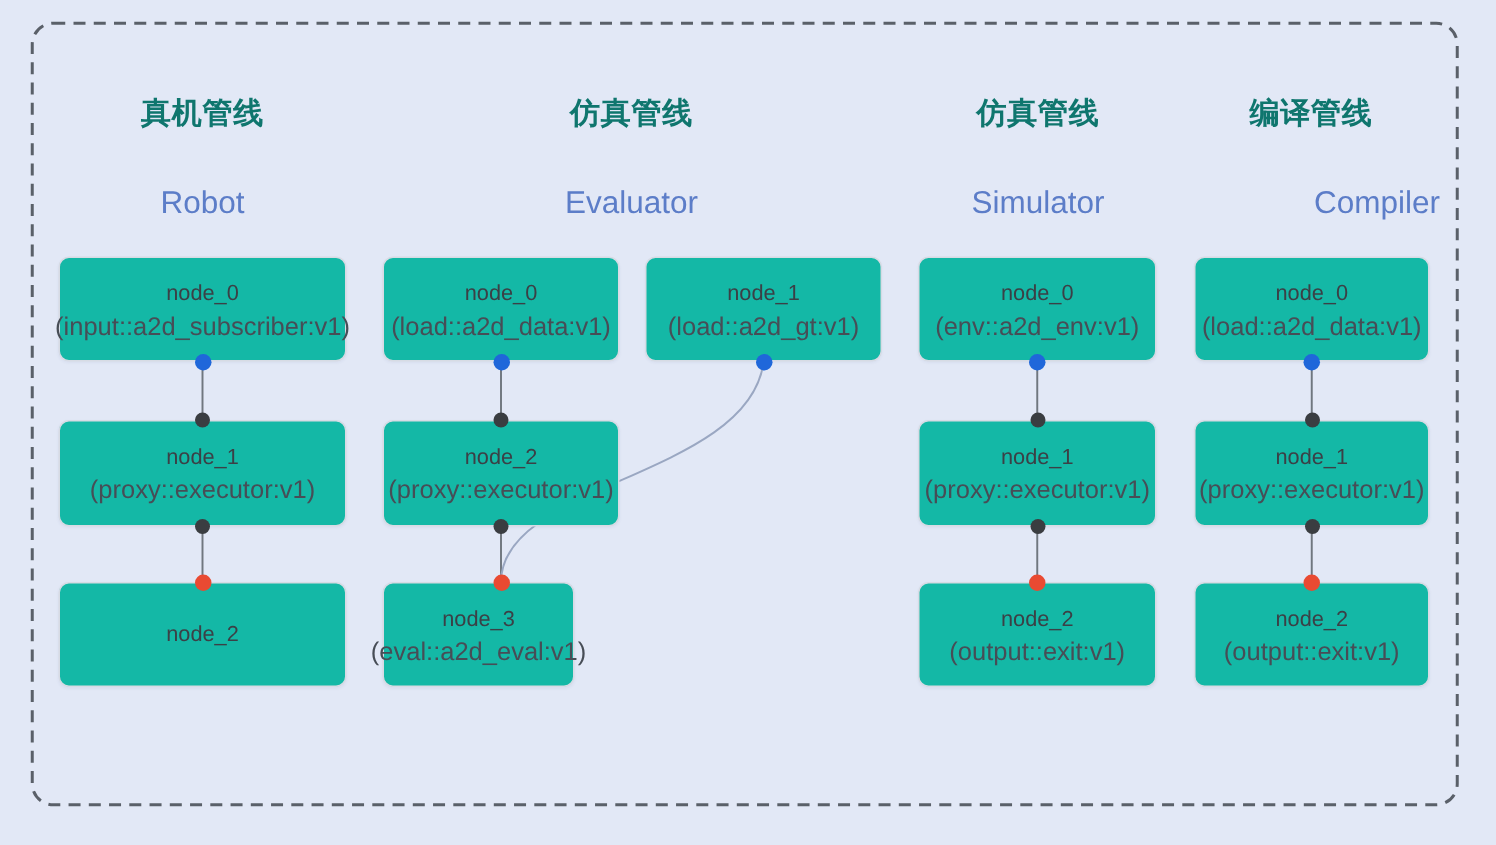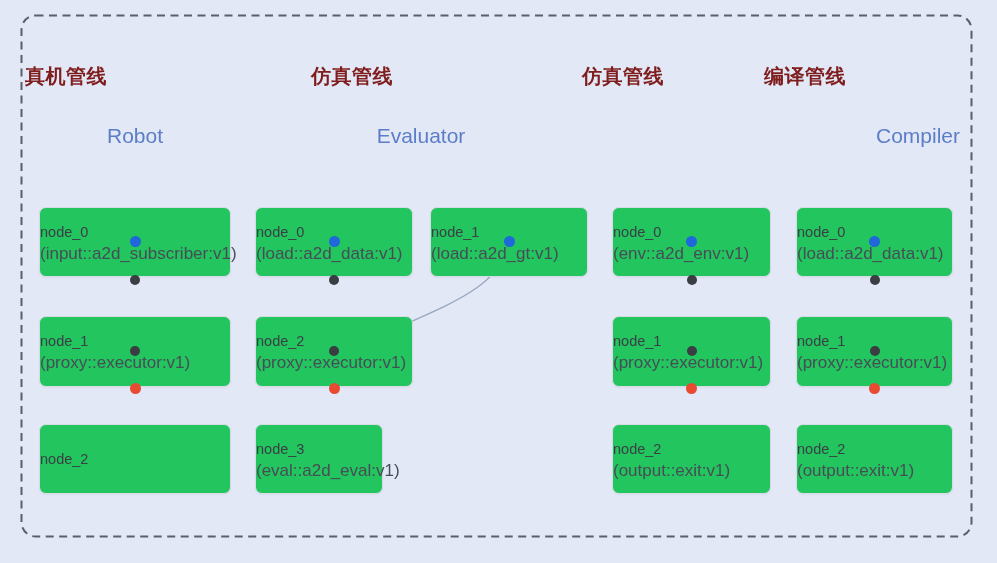--- a/index.html
+++ b/index.html
@@ -6,39 +6,38 @@
   body{
     width:997px;height:563px;
     background:#e2e8f6;
     font-family:"Liberation Sans","DejaVu Sans",sans-serif;
     overflow:hidden;
     position:relative;
   }
   .canvas{position:absolute;left:0;top:0;width:997px;height:563px;}
   .layer{position:absolute;left:0;top:0;pointer-events:none;}
   .hdr-zh{
-    position:absolute;width:220px;
-    font-size:20px;font-weight:700;color:#7f1d1d;
+    position:absolute;width:220px;text-align:center;
+    font-size:20px;font-weight:700;color:#0f766e;
     line-height:24px;letter-spacing:0.5px;
   }
   .hdr-en{
     position:absolute;width:220px;text-align:center;
     font-size:21px;font-weight:400;color:#5c7dc8;
     line-height:24px;
   }
   .node{
     position:absolute;
-    background:#22c55e;
+    background:#14b8a6;
     border:1px solid #d7dbe4;
     border-radius:7px;
     box-shadow:0 1px 2px rgba(40,60,110,0.05);
-    display:flex;flex-direction:column;align-items:flex-start;justify-content:center;
+    display:flex;flex-direction:column;align-items:center;justify-content:center;
     box-sizing:border-box;
     gap:1px;
-    margin-top:36px;
   }
   .nname{font-size:14.5px;color:#3b4046;line-height:21px;white-space:nowrap;}
   .ntype{font-size:17px;color:#474d56;line-height:19px;white-space:nowrap;}
   .dot{position:absolute;border-radius:50%;}
   .dot.out{width:11px;height:11px;background:#1f67da;}
   .dot.in{width:10px;height:10px;background:#3a3d41;}
   .dot.fin{width:11px;height:11px;background:#e94a32;}
 </style>
 </head>
 <body>
@@ -62,20 +61,21 @@
     <path d="M874.5 351 V388" stroke="#70777f" stroke-width="1.3" fill="none"></path>
   </svg>
 
   <div class="hdr-zh" style="left:25px;top:64px">真机管线</div>
   <div class="hdr-zh" style="left:311px;top:64px">仿真管线</div>
   <div class="hdr-zh" style="left:582px;top:64px">仿真管线</div>
   <div class="hdr-zh" style="left:764px;top:64px">编译管线</div>
 
   <div class="hdr-en" style="left:25px;top:124px">Robot</div>
   <div class="hdr-en" style="left:311px;top:124px">Evaluator</div>
+  <div class="hdr-en" style="left:582px;top:124px">Simulator</div>
   <div class="hdr-en" style="left:808px;top:124px">Compiler</div>
 
   <div class="node" style="left:39px;top:171px;width:192px;height:70px">
     <div class="nname">node_0</div>
     <div class="ntype">(input::a2d_subscriber:v1)</div>
   </div>
   <div class="node" style="left:39px;top:280px;width:192px;height:71px">
     <div class="nname">node_1</div>
     <div class="ntype">(proxy::executor:v1)</div>
   </div>

